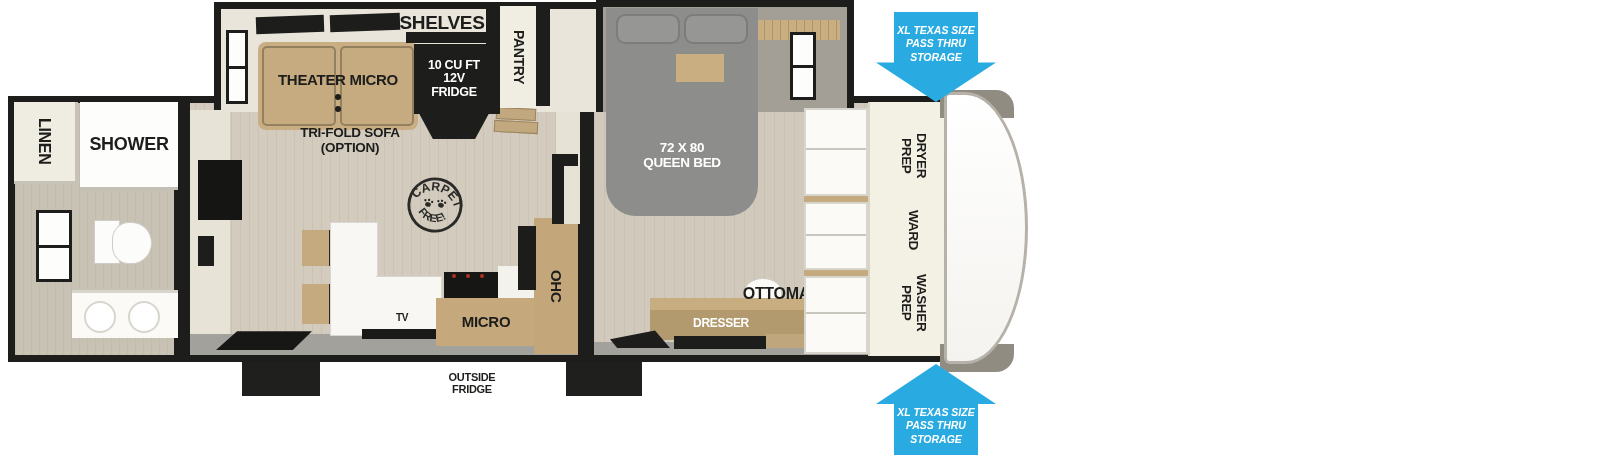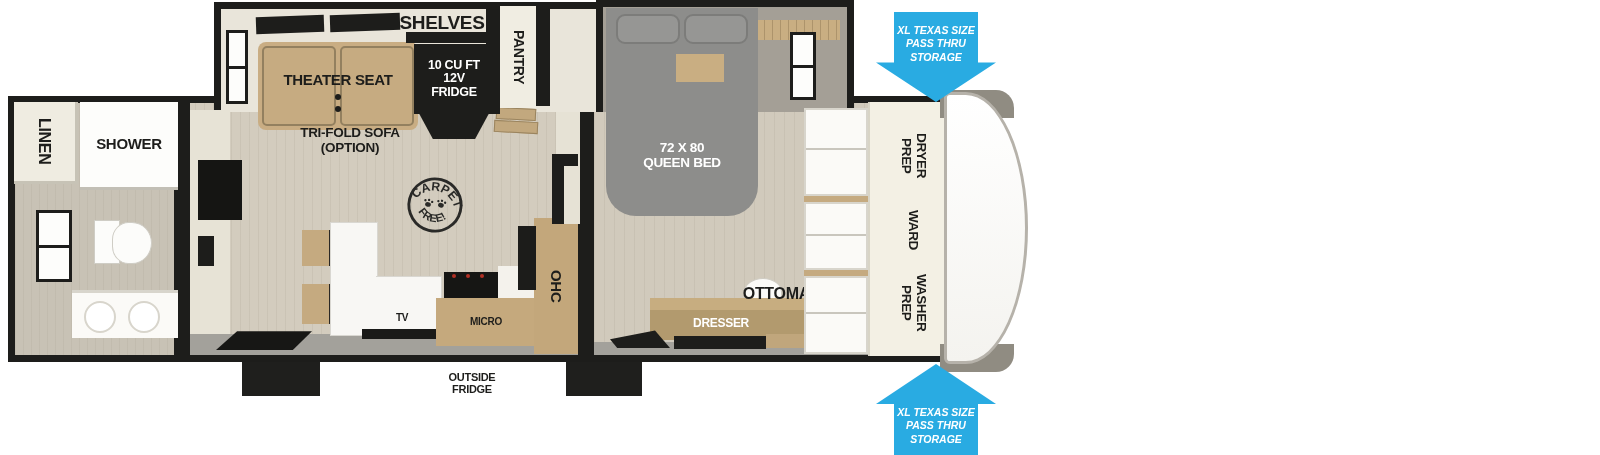--- a/index.html
+++ b/index.html
@@ -41,21 +41,21 @@
   <div class="abs" style="left:186px;top:334px;width:398px;height:21px;background:#a3a19b;"></div>
   <div class="abs" style="left:584px;top:342px;width:294px;height:13px;background:#a3a19b;"></div>
 
   <div class="abs wall" style="left:174px;top:96px;width:16px;height:266px;"></div>
   <div class="abs wall" style="left:578px;top:96px;width:16px;height:266px;"></div>
 
   <div class="abs" style="left:14px;top:102px;width:64px;height:82px;background:#efece1;border-right:3px solid #c7c3b6;border-bottom:3px solid #c7c3b6;box-sizing:border-box;">
     <div class="lbl vtext" style="width:100%;height:100%;font-size:16px;">LINEN</div>
   </div>
   <div class="abs" style="left:80px;top:102px;width:98px;height:88px;background:#fdfdfb;border-bottom:3px solid #c2bfb5;box-sizing:border-box;">
-    <div class="lbl" style="width:100%;height:100%;font-size:15px;">SHOWER</div>
+    <div class="lbl" style="width:100%;height:100%;font-size:18px;">SHOWER</div>
   </div>
   <div class="abs win" style="left:36px;top:210px;width:36px;height:72px;">
     <div></div>
       <div></div>
   </div>
   <div class="abs" style="left:94px;top:220px;width:24px;height:42px;background:#fcfcfa;border:1px solid #cfcdc5;"></div>
   <div class="abs" style="left:112px;top:222px;width:38px;height:40px;background:#fcfcfa;border:1px solid #cfcdc5;border-radius:50% 60% 60% 50%;"></div>
   <div class="abs" style="left:72px;top:290px;width:106px;height:48px;background:#fbfaf7;border-top:3px solid #d8d5cc;box-sizing:border-box;">
     <div class="abs" style="left:12px;top:8px;width:28px;height:28px;border-radius:50%;background:#ffffff;border:2px solid #d8d5cc;"></div>
     <div class="abs" style="left:56px;top:8px;width:28px;height:28px;border-radius:50%;background:#ffffff;border:2px solid #d8d5cc;"></div>
@@ -68,21 +68,21 @@
     <div></div>
       <div></div>
   </div>
 
   <div class="abs" style="left:258px;top:42px;width:160px;height:88px;background:#c9ad83;border-radius:8px;">
     <div class="abs seat" style="left:4px;top:4px;width:74px;height:80px;"></div>
     <div class="abs seat" style="left:82px;top:4px;width:74px;height:80px;"></div>
     <div class="abs" style="left:77px;top:52px;width:6px;height:6px;border-radius:50%;background:#1d1d1b;"></div>
     <div class="abs" style="left:77px;top:64px;width:6px;height:6px;border-radius:50%;background:#1d1d1b;"></div>
   </div>
-  <div class="abs lbl" style="left:268px;top:70px;width:140px;height:20px;font-size:15px;">THEATER SEAT</div>
+  <div class="abs lbl" style="left:268px;top:70px;width:140px;height:20px;font-size:15px;">THEATER MICRO</div>
   <div class="abs lbl" style="left:386px;top:10px;width:112px;height:26px;font-size:19px;">SHELVES</div>
 
   <div class="abs lbl" style="left:288px;top:124px;width:124px;height:34px;font-size:13.5px;">TRI-FOLD SOFA
 (OPTION)</div>
   <div class="abs wall" style="left:406px;top:32px;width:88px;height:11px;"></div>
   <div class="abs wall" style="left:414px;top:44px;width:80px;height:70px;">
     <div class="lbl white" style="width:100%;height:100%;font-size:12.5px;">10 CU FT
 12V
 FRIDGE</div>
   </div>
@@ -128,21 +128,21 @@
   <div class="abs whitebox" style="left:330px;top:222px;width:48px;height:114px;"></div>
   <div class="abs whitebox" style="left:376px;top:276px;width:66px;height:60px;border-left:none;"></div>
   <div class="abs lbl" style="left:380px;top:306px;width:44px;height:24px;font-size:10px;">TV</div>
   <div class="abs" style="left:362px;top:329px;width:76px;height:10px;background:#1a1a18;"></div>
   <div class="abs" style="left:444px;top:272px;width:56px;height:28px;background:#161614;">
     <div class="abs" style="left:8px;top:2px;width:4px;height:4px;border-radius:50%;background:#b03024;"></div>
     <div class="abs" style="left:22px;top:2px;width:4px;height:4px;border-radius:50%;background:#b03024;"></div>
     <div class="abs" style="left:36px;top:2px;width:4px;height:4px;border-radius:50%;background:#b03024;"></div>
   </div>
   <div class="abs" style="left:436px;top:298px;width:100px;height:48px;background:#c5a97d;">
-    <div class="lbl" style="width:100%;height:100%;font-size:10px;padding-top:0;box-sizing:border-box;">MICRO</div>
+    <div class="lbl" style="width:100%;height:100%;font-size:15px;padding-top:0;box-sizing:border-box;">MICRO</div>
   </div>
   <div class="abs" style="left:498px;top:266px;width:38px;height:32px;background:#f4f2ec;"></div>
   <div class="abs" style="left:534px;top:218px;width:44px;height:136px;background:#c3a77b;">
     <div class="lbl vtext" style="width:100%;height:100%;font-size:15px;">OHC</div>
   </div>
   <div class="abs" style="left:518px;top:226px;width:18px;height:64px;background:#1c1c1a;"></div>
   <div class="abs" style="left:216px;top:328px;width:96px;height:22px;background:#171715;clip-path:polygon(0 100%,22% 15%,100% 15%,80% 100%);"></div>
 
   <div class="abs" style="left:556px;top:112px;width:24px;height:112px;background:#e6e2d5;"></div>
   <div class="abs wall" style="left:552px;top:154px;width:26px;height:12px;"></div>

